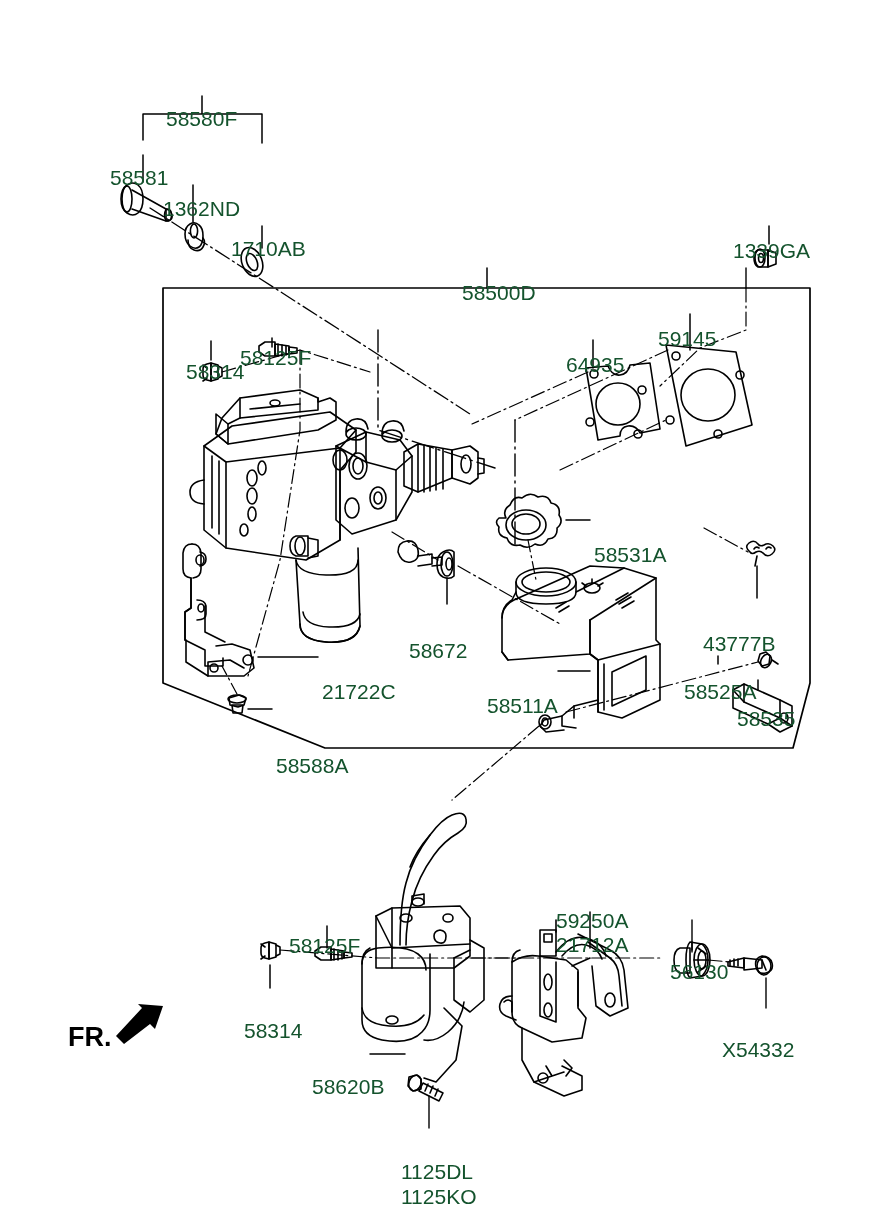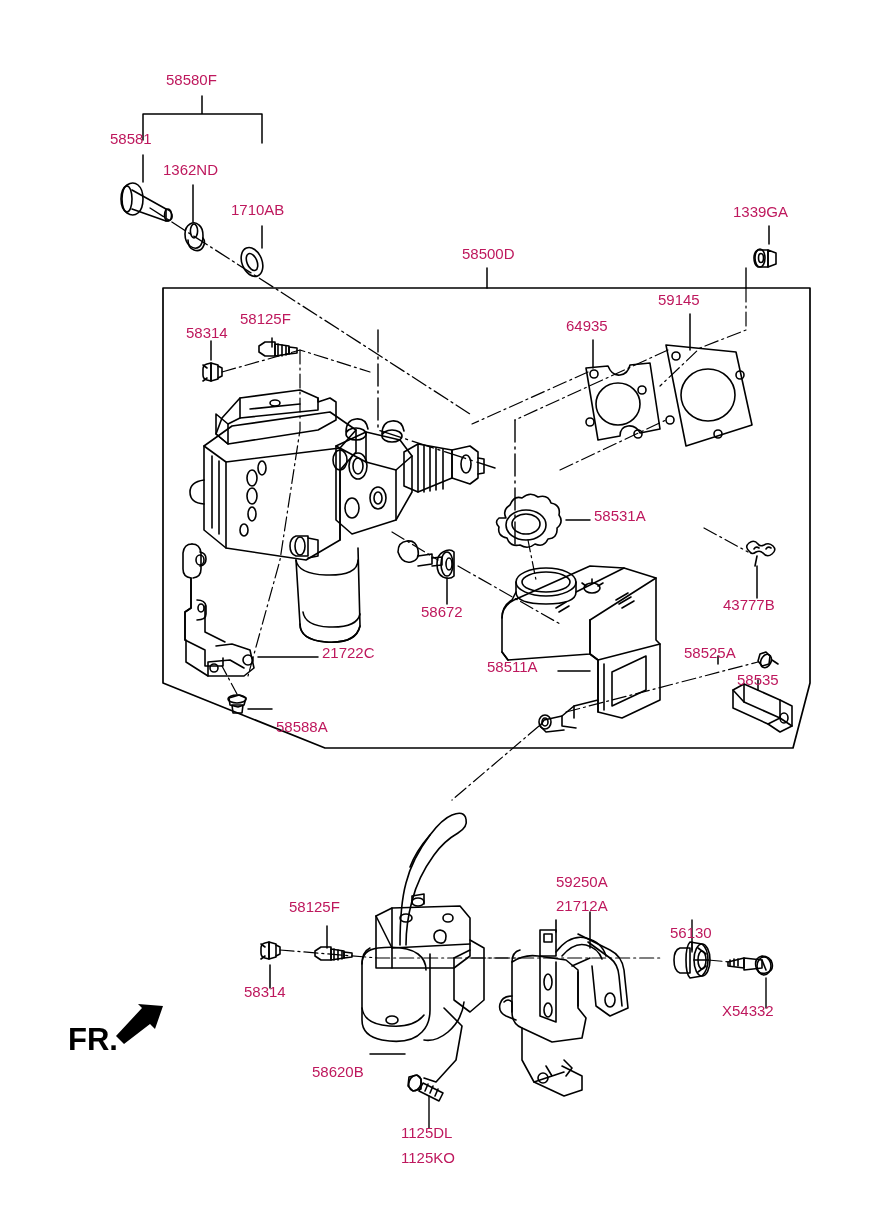--- a/index.html
+++ b/index.html
@@ -1,20 +1,20 @@
 <!DOCTYPE html>
 <html><head>
 <meta charset="utf-8">
 <style>
   html,body{margin:0;padding:0;background:#ffffff;}
   body{width:886px;height:1211px;overflow:hidden;font-family:"Liberation Sans",sans-serif;}
   #stage{position:relative;width:886px;height:1211px;background:#fff;}
   #stage svg{position:absolute;top:0;left:0;}
-  .lbl{position:absolute;font-family:"Liberation Sans",sans-serif;font-size:15px;color:#be185d;white-space:nowrap;line-height:1.08;letter-spacing:0px;}
-  .fr{position:absolute;font-family:"Liberation Sans",sans-serif;font-size:31px;font-weight:bold;color:#000;}
+  .lbl{position:absolute;font-family:"Liberation Sans",sans-serif;font-size:21px;color:#14532d;white-space:nowrap;line-height:1.08;letter-spacing:0px;margin-top:36px;}
+  .fr{position:absolute;font-family:"Liberation Sans",sans-serif;font-size:27px;font-weight:bold;color:#000;}
 </style>
 </head>
 <body>
 
 <div id="stage">
 
 <svg width="886" height="1211" viewBox="0 0 886 1211">
   <g fill="none" stroke="#000" stroke-width="1.6" stroke-linecap="round" stroke-linejoin="round">
 
     <path d="M163,288 L810,288 L810,683 L793,748 L325,748 L163,683 Z" stroke-width="1.7"></path>
@@ -411,30 +411,30 @@
 <div class="lbl" style="left:110px;top:131px;">58581</div>
 <div class="lbl" style="left:163px;top:162px;">1362ND</div>
 <div class="lbl" style="left:231px;top:202px;">1710AB</div>
 <div class="lbl" style="left:462px;top:246px;">58500D</div>
 <div class="lbl" style="left:733px;top:204px;">1339GA</div>
 <div class="lbl" style="left:658px;top:292px;text-align:center;">59145</div>
 <div class="lbl" style="left:566px;top:318px;">64935</div>
 <div class="lbl" style="left:186px;top:325px;">58314</div>
 <div class="lbl" style="left:240px;top:311px;">58125F</div>
 <div class="lbl" style="left:594px;top:508px;">58531A</div>
-<div class="lbl" style="left:421px;top:604px;">58672</div>
-<div class="lbl" style="left:723px;top:597px;">43777B</div>
+<div class="lbl" style="left:409px;top:604px;">58672</div>
+<div class="lbl" style="left:703px;top:597px;">43777B</div>
 <div class="lbl" style="left:322px;top:645px;">21722C</div>
 <div class="lbl" style="left:487px;top:659px;">58511A</div>
 <div class="lbl" style="left:684px;top:645px;">58525A</div>
 <div class="lbl" style="left:737px;top:672px;">58535</div>
 <div class="lbl" style="left:276px;top:719px;">58588A</div>
 <div class="lbl" style="left:289px;top:899px;">58125F</div>
 <div class="lbl" style="left:244px;top:984px;">58314</div>
-<div class="lbl" style="left:312px;top:1064px;">58620B</div>
+<div class="lbl" style="left:312px;top:1040px;">58620B</div>
 <div class="lbl" style="left:556px;top:874px;">59250A</div>
 <div class="lbl" style="left:556px;top:898px;">21712A</div>
 <div class="lbl" style="left:670px;top:925px;">56130</div>
 <div class="lbl" style="left:722px;top:1003px;">X54332</div>
 <div class="lbl" style="left:401px;top:1125px;">1125DL</div>
 <div class="lbl" style="left:401px;top:1150px;text-align:right;">1125KO</div>
 
 <div class="fr" style="left:68px;top:1022px;">FR.</div>
 
 </div>

